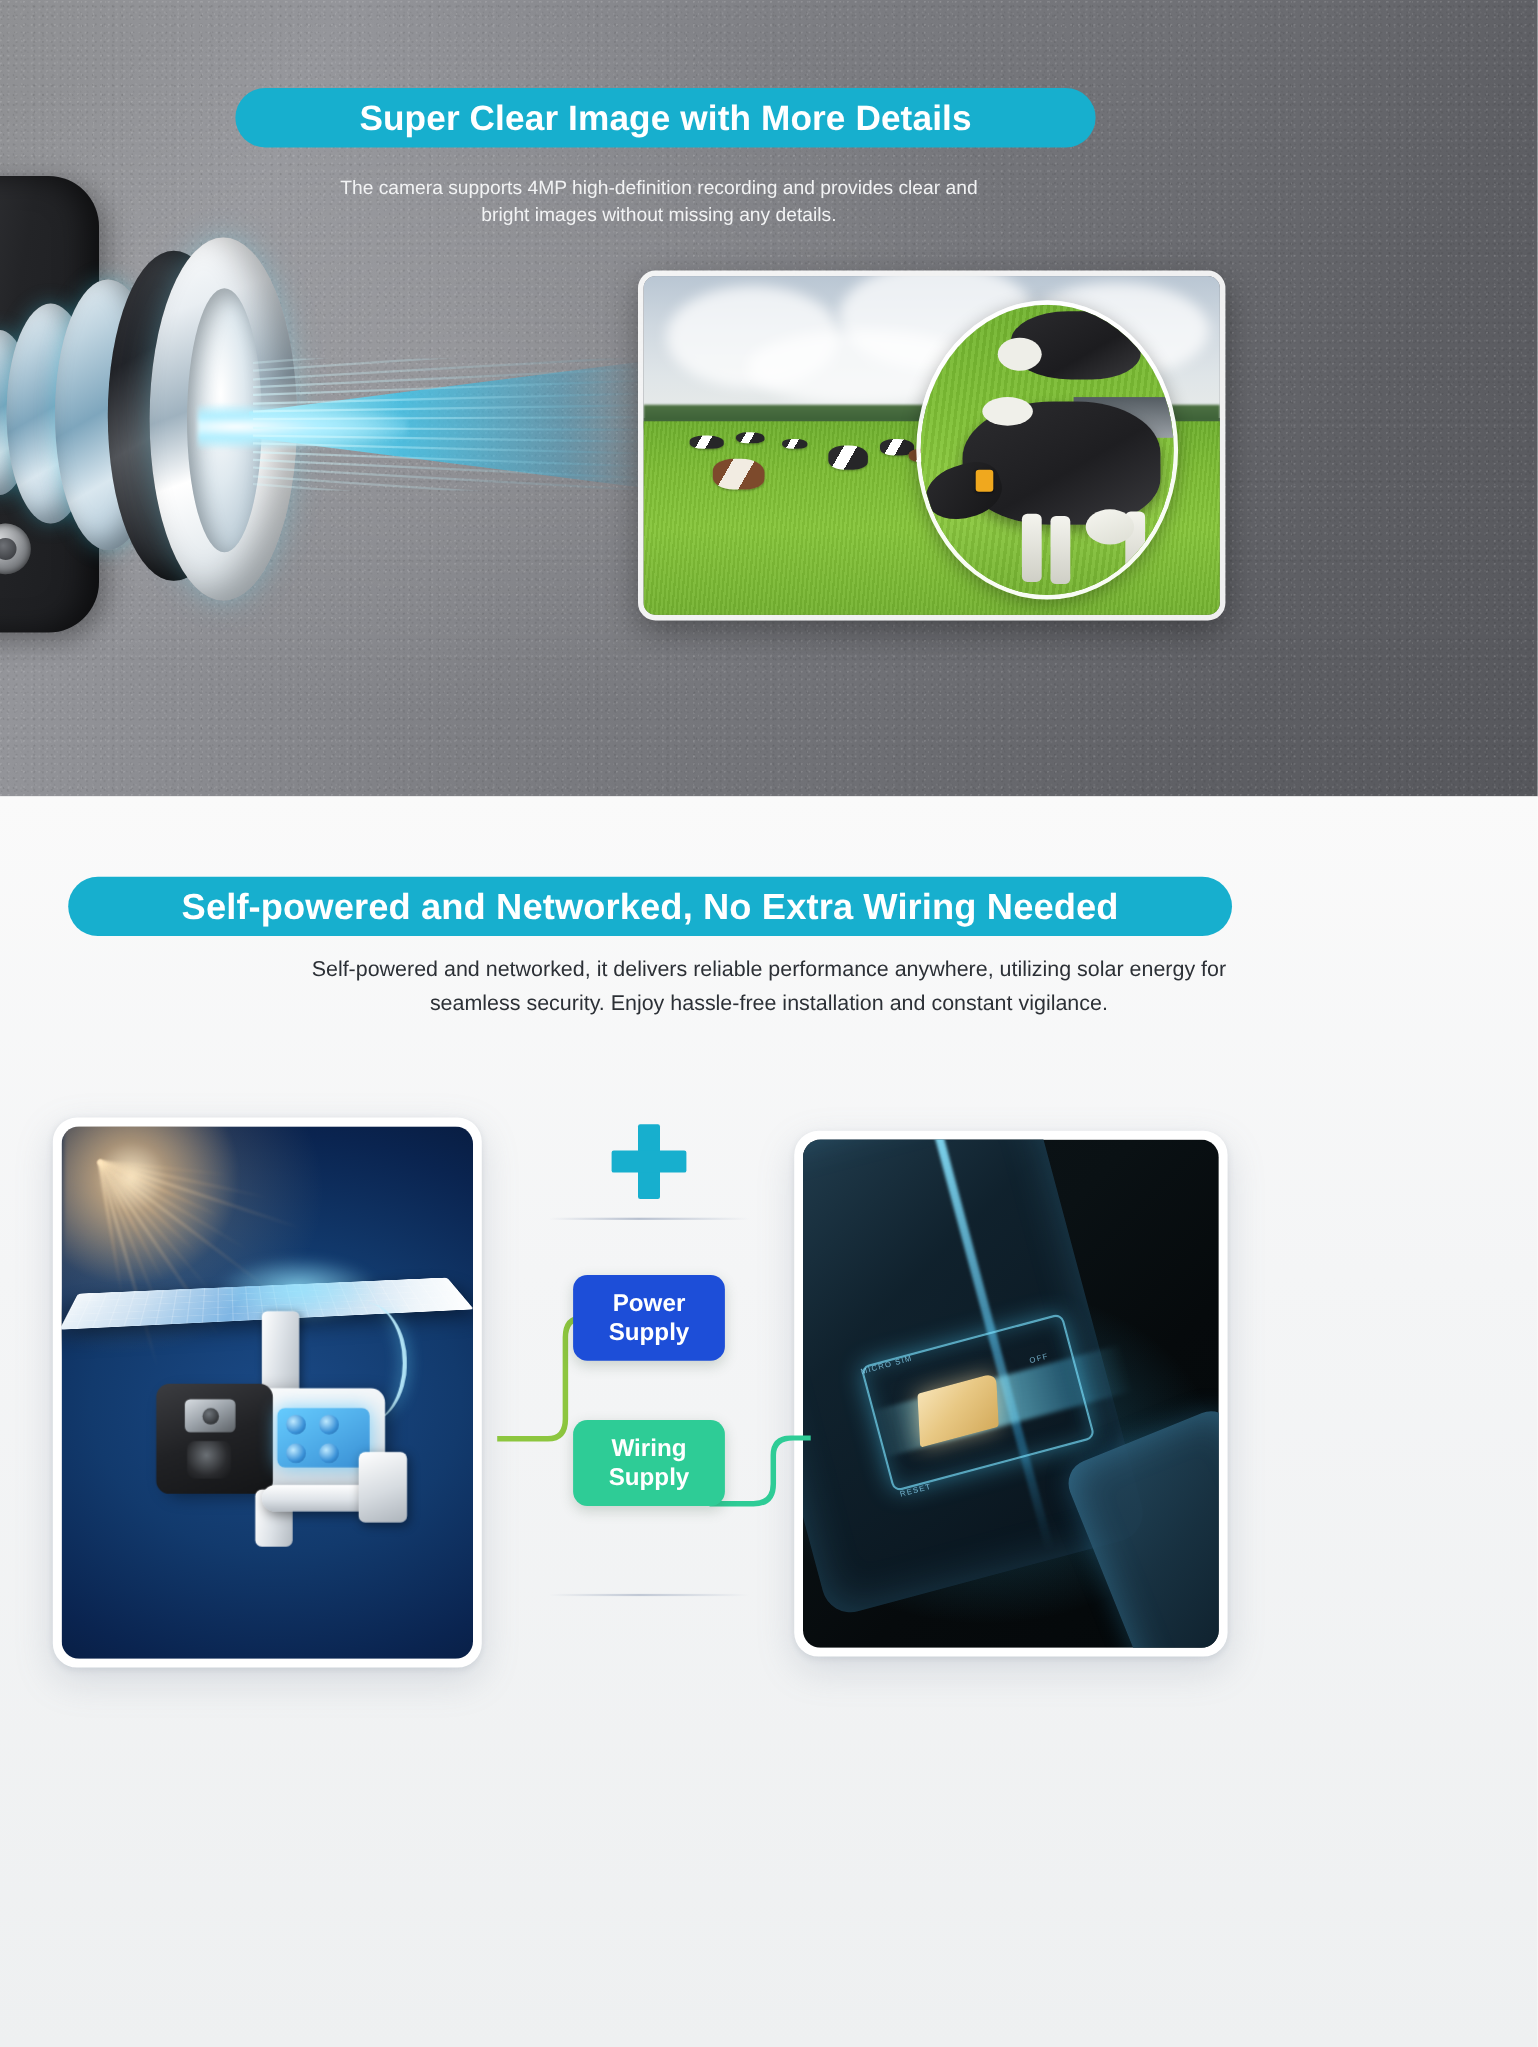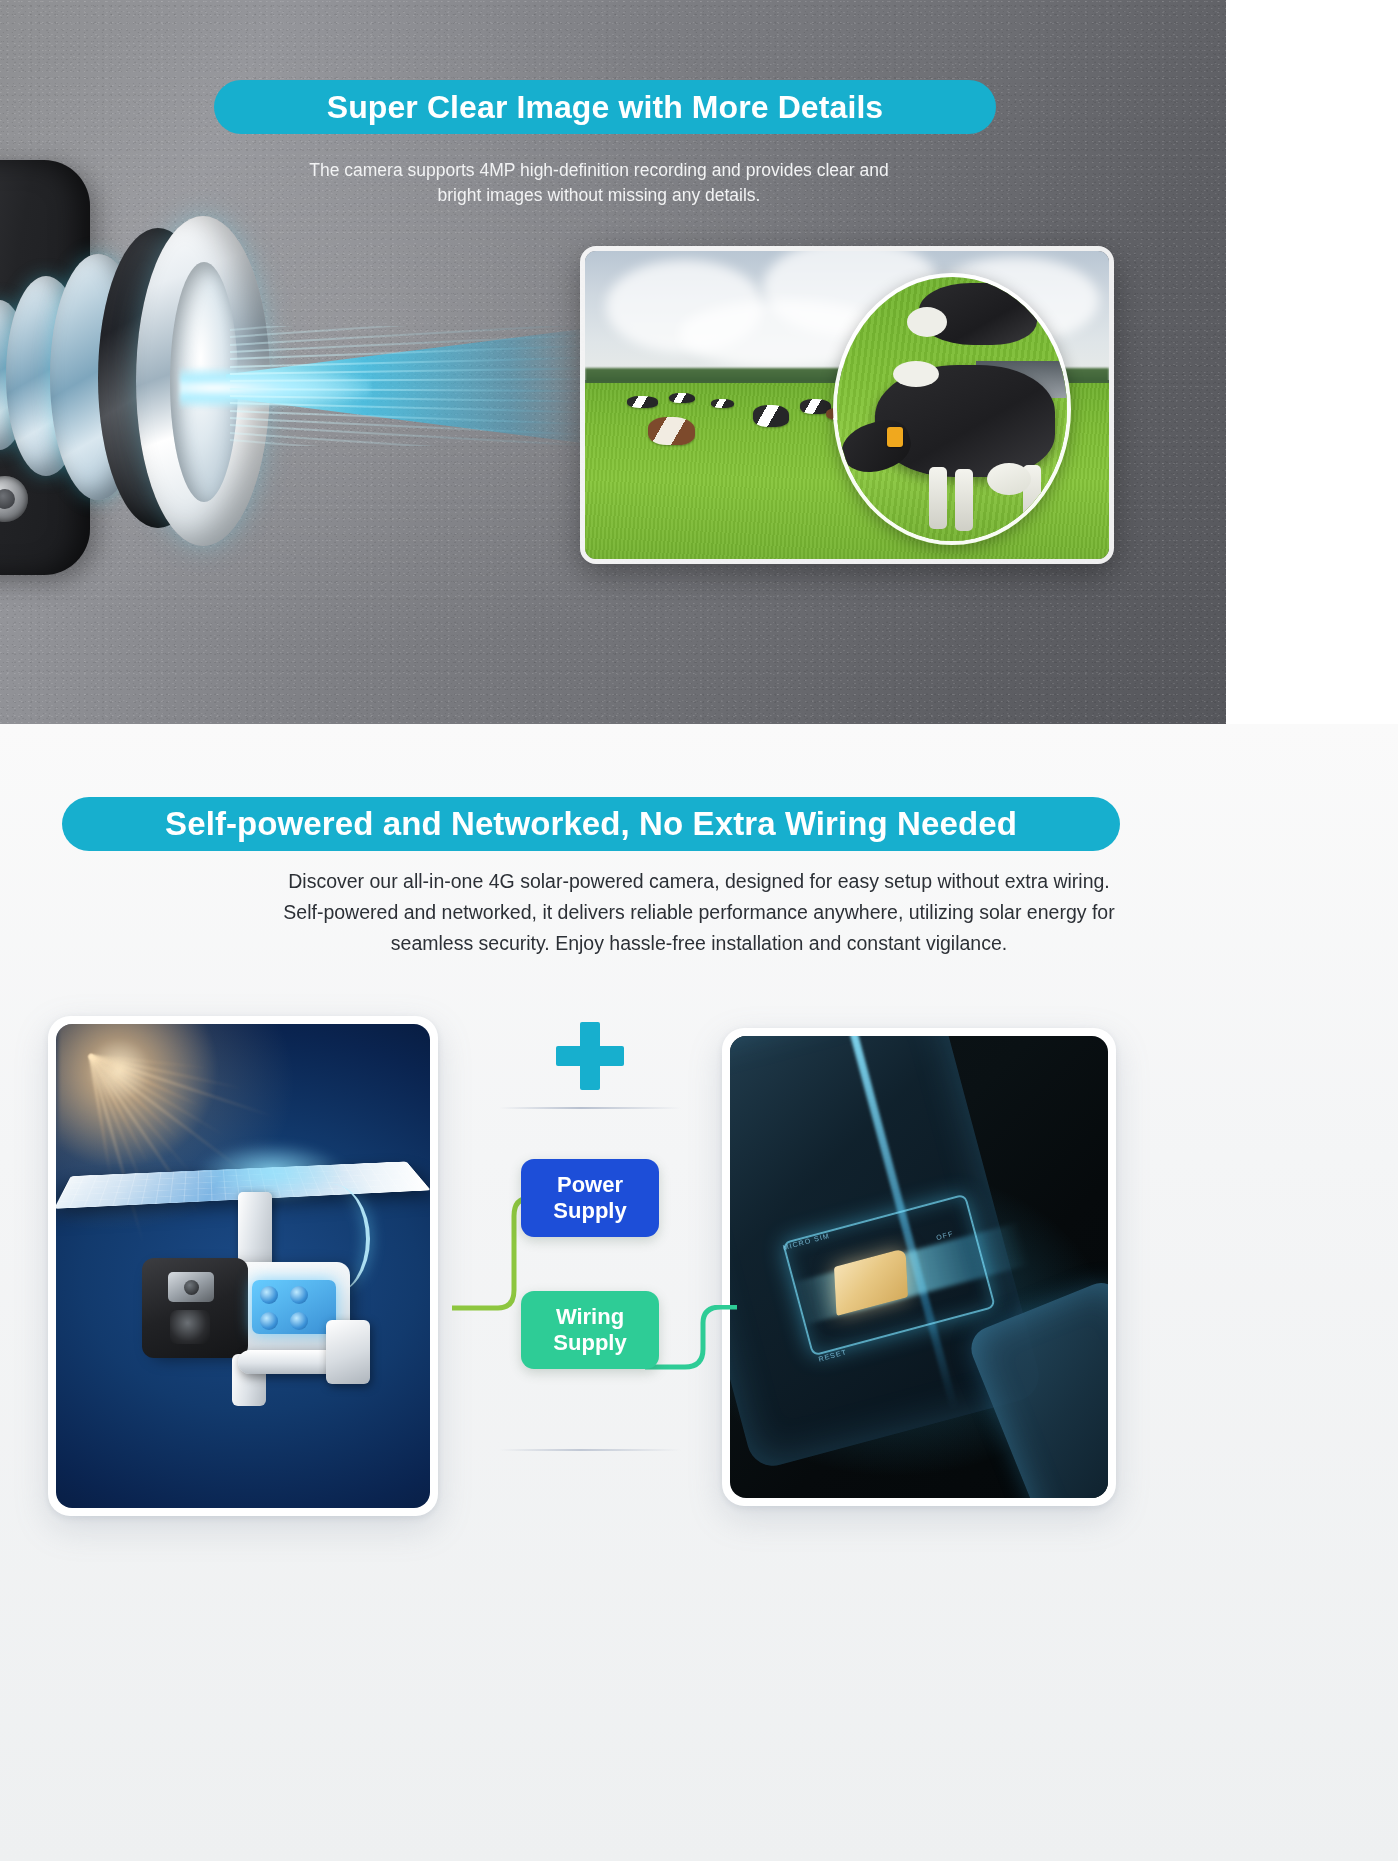--- a/index.html
+++ b/index.html
@@ -5,21 +5,21 @@
   * { margin:0; padding:0; box-sizing:border-box; }
   html,body {
     width:1398px; height:1861px;
     font-family:"Liberation Sans", sans-serif;
     background:#ffffff; overflow:hidden;
   }
   .page { position:relative; width:1398px; height:1861px; }
 
   
   .hero {
-    position:absolute; left:0; top:0; width:1226px; height:724px;
+    position:absolute; left:0; top:0; width:1398px; height:724px;
     background:
       radial-gradient(ellipse 900px 500px at 30% 45%, rgba(255,255,255,.13), rgba(255,255,255,0) 65%),
       linear-gradient(115deg,#8f9093 0%,#94959a 18%,#7e7f84 42%,#6f7075 63%,#5e5f64 82%,#56575c 100%);
     overflow:hidden;
   }
   .hero-noise {
     position:absolute; inset:0; opacity:.26; pointer-events:none;
     background-image:
       radial-gradient(circle at 11% 23%, rgba(255,255,255,.55) .6px, transparent .9px),
       radial-gradient(circle at 37% 61%, rgba(0,0,0,.35) .6px, transparent .9px),
@@ -471,21 +471,20 @@
       </div>
     </div>
 
   </section>
 
   <section class="sec2"></section>
 
   <div class="pill" id="pill-2">Self-powered and Networked, No Extra Wiring Needed</div>
 
   <div class="sec2-para">
-    <div>Discover our all-in-one 4G solar-powered camera, designed for easy setup without extra wiring.</div>
     <div>Self-powered and networked, it delivers reliable performance anywhere, utilizing solar energy for</div>
     <div>seamless security. Enjoy hassle-free installation and constant vigilance.</div>
   </div>
 
   <div class="card" id="card-left">
     <div class="card-inner">
       <div class="navy"></div>
       <div class="sun-glow"></div>
       <div class="rays" id="sun-rays">
           <i style="transform: rotate(6deg); width: 120px; opacity: 0.3;"></i>

